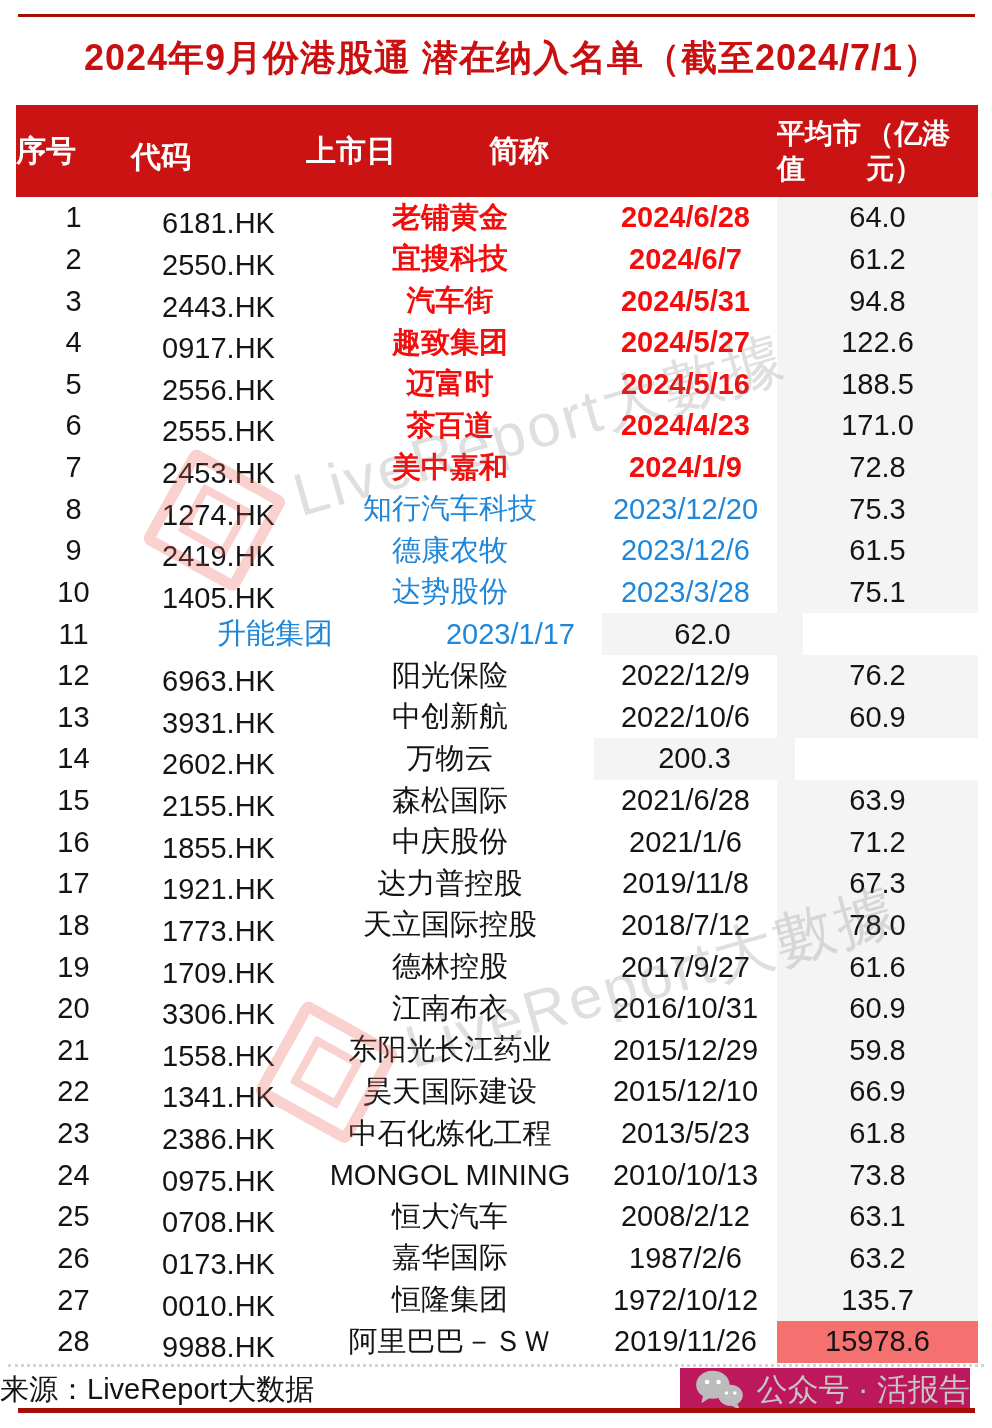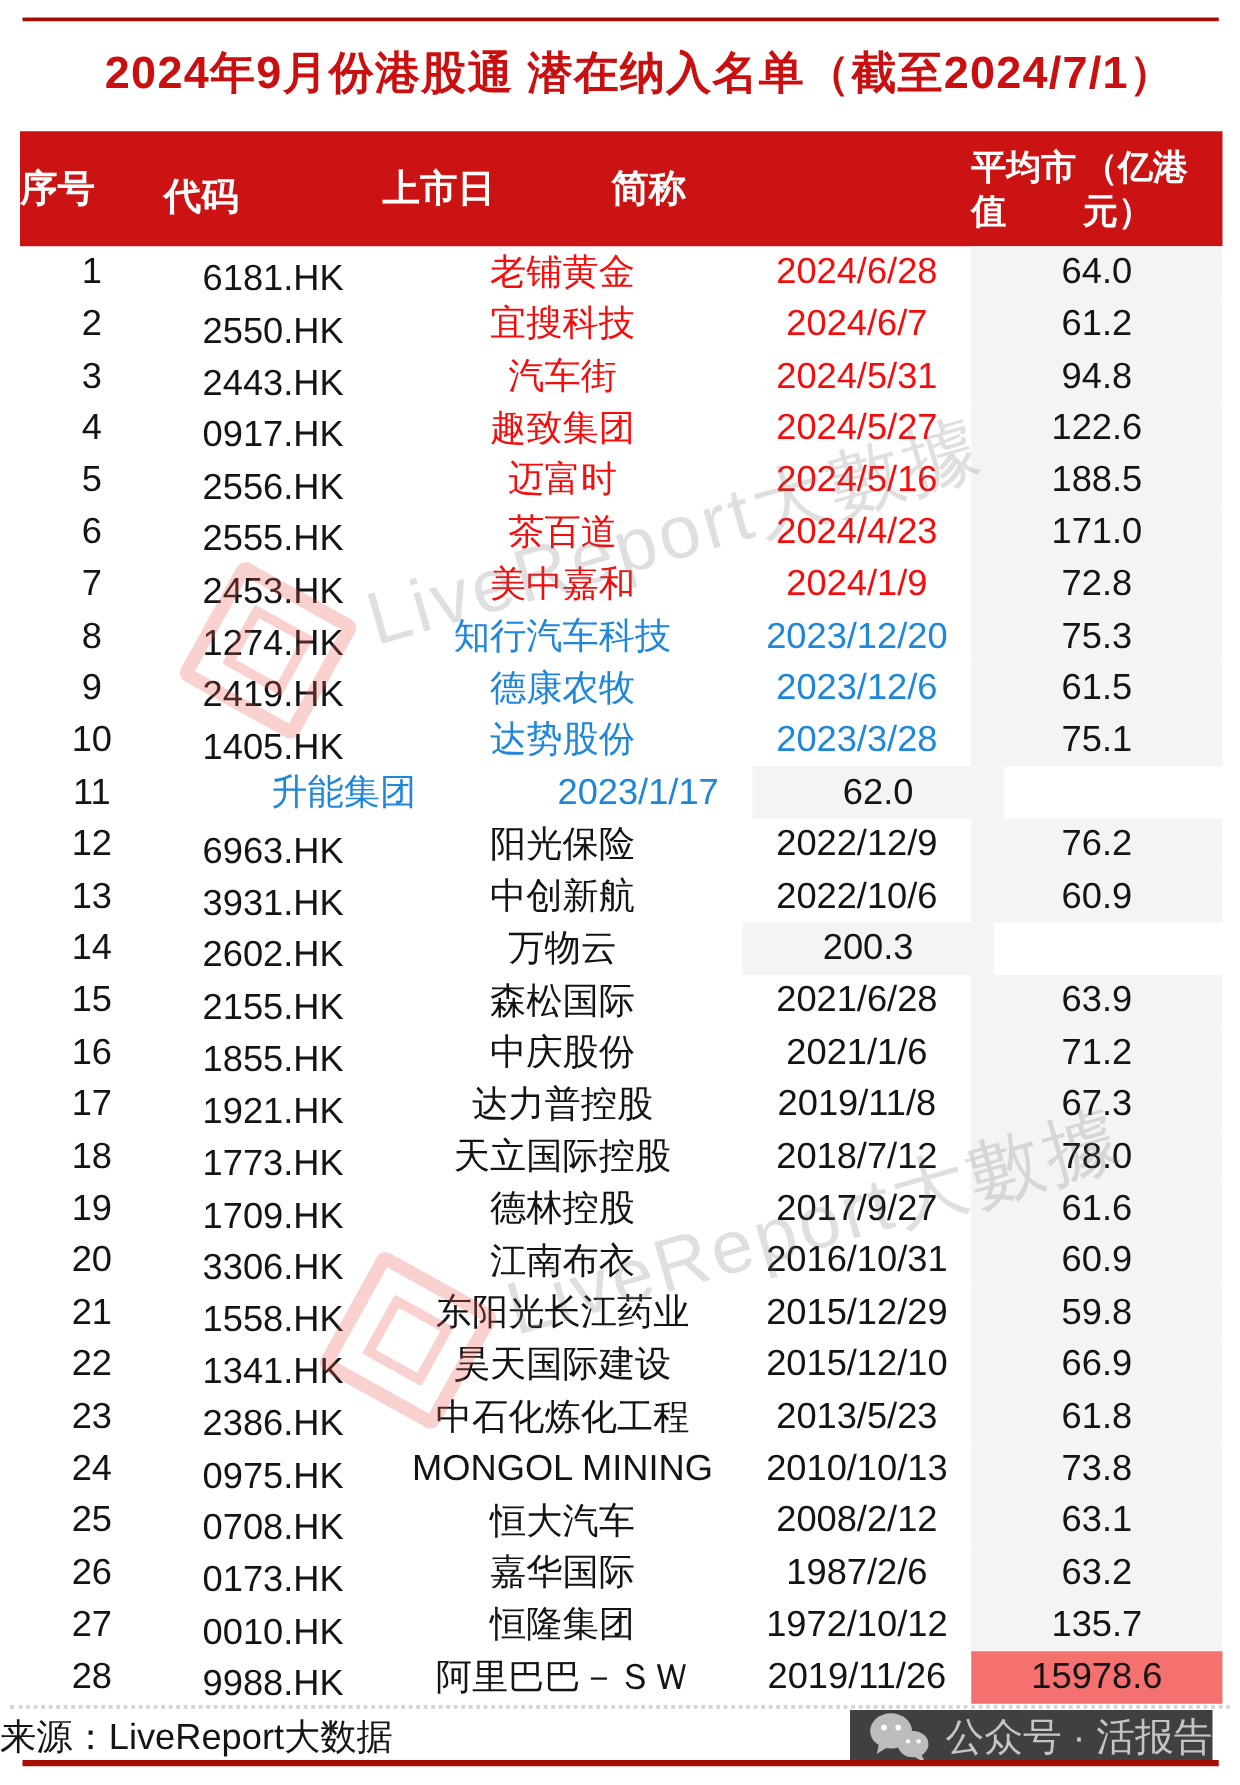--- a/index.html
+++ b/index.html
@@ -33,32 +33,32 @@
   .tbody{display:block;}
   .row{display:flex;height:41.64px;align-items:center;font-size:29px;}
   .c{text-align:center;white-space:nowrap;overflow:visible;}
   .col-seq{width:115px;}
   .col-code{width:175px;margin-top:12px;}
   .col-name{width:288px;}
   .col-date{width:183px;}
   .col-cap{width:201px;}
   .c.col-cap{height:100%;display:flex;align-items:center;justify-content:center;background:var(--cap-col-bg,#f5f4f4);}
   .c.col-cap.hl{background:var(--highlight-bg,#f47170);}
-  .tone-red{color:var(--row-red,#f40d0d);}
+  .tone-red{color:var(--row-red,#f40d0d);font-weight:bold;}
   .tone-blue{color:var(--row-blue,#1f87da);}
   
   .footer-source{
     position:absolute;left:0;top:1370px;width:100%;
     text-align:left;font-size:29px;color:#141414;
   }
   .wechat{
     position:absolute;top:1368px;right:22px;
     display:flex;align-items:center;gap:10px;
     color:var(--footer-gray,#c5c5c5);font-size:31px;white-space:nowrap;
-    background:#404040;padding-left:12px;
+    background:#be185d;padding-left:12px;
   }
   .wechat-icon{width:54px;height:44px;display:inline-block;}
   
   .wm{
     position:absolute;display:flex;align-items:center;gap:30px;
     transform:rotate(-16deg);pointer-events:none;user-select:none;
   }
   .wm-logo{
     width:86px;height:86px;flex:0 0 auto;
     border:11px solid var(--watermark-pink,rgba(233,90,84,0.28));

